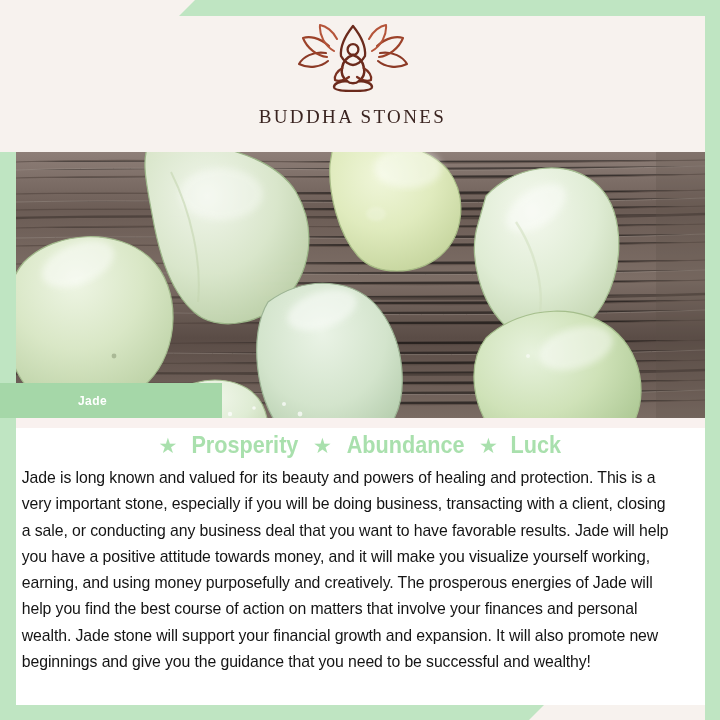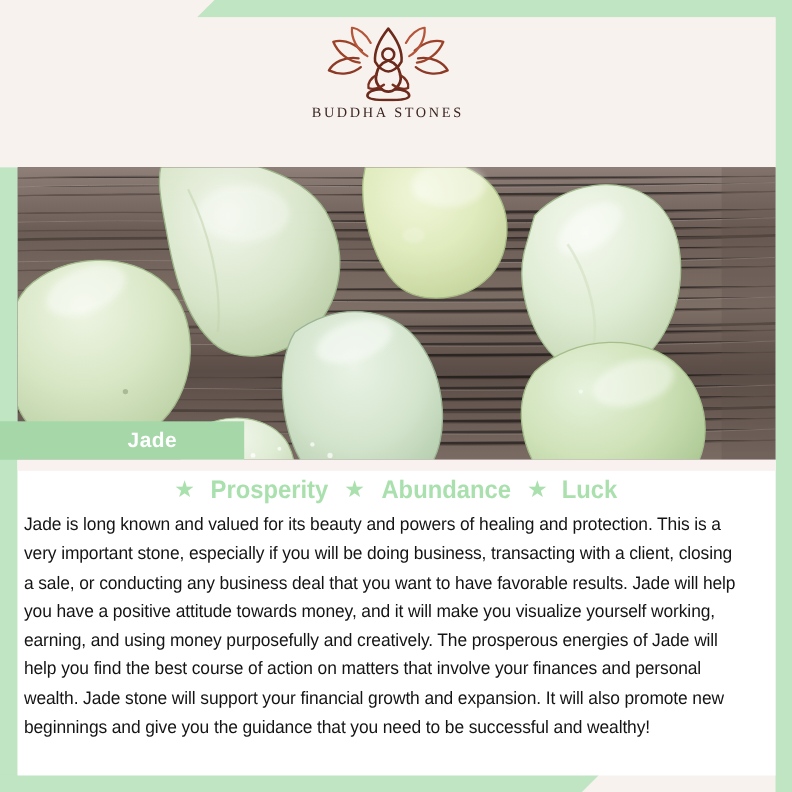--- a/index.html
+++ b/index.html
@@ -32,23 +32,23 @@
   
   .header{
     position:absolute;left:0;top:16px;width:705px;height:136px;background:#f7f2ee;
   }
   .logo-wrap{
     position:absolute;left:0;right:0;top:8px;
     display:flex;flex-direction:column;align-items:center;
   }
   .logo-mark{width:120px;height:68px;display:block;}
   .logo-text{
-    margin-top:2px;
+    margin-top:14px;
     font-family:"Liberation Serif","DejaVu Serif",serif;
-    font-size:13px;letter-spacing:2.4px;color:#3a2420;font-weight:400;
+    font-size:19px;letter-spacing:2.4px;color:#3a2420;font-weight:400;
   }
 
   
   .title-band{
     position:absolute;left:150px;top:106px;width:420px;height:44px;
     background:#fdfbfa;
     display:flex;align-items:center;justify-content:center;
   }
   .title-text{
     font-size:31px;font-weight:bold;color:#a9e0ad;
@@ -63,21 +63,21 @@
     position:absolute;left:16px;top:152px;width:689px;height:266px;
     overflow:hidden;background:#6d6059;
   }
   .photo svg{display:block;width:689px;height:266px;}
 
   .jade-tag{
     position:absolute;left:0;top:383px;width:222px;height:35px;
     background:#a5d7a8;display:flex;align-items:center;
   }
   .jade-tag span{
-    margin-left:116px;color:#ffffff;font-size:19px;font-weight:bold;letter-spacing:.4px;
+    margin-left:78px;color:#ffffff;font-size:12px;font-weight:bold;letter-spacing:.4px;
   }
 
   
   .panel{
     position:absolute;left:16px;top:418px;width:689px;height:287px;
     background:#ffffff;
   }
   .panel-top-strip{
     position:absolute;left:0;top:0;width:689px;height:10px;background:#f9f1ef;
   }

